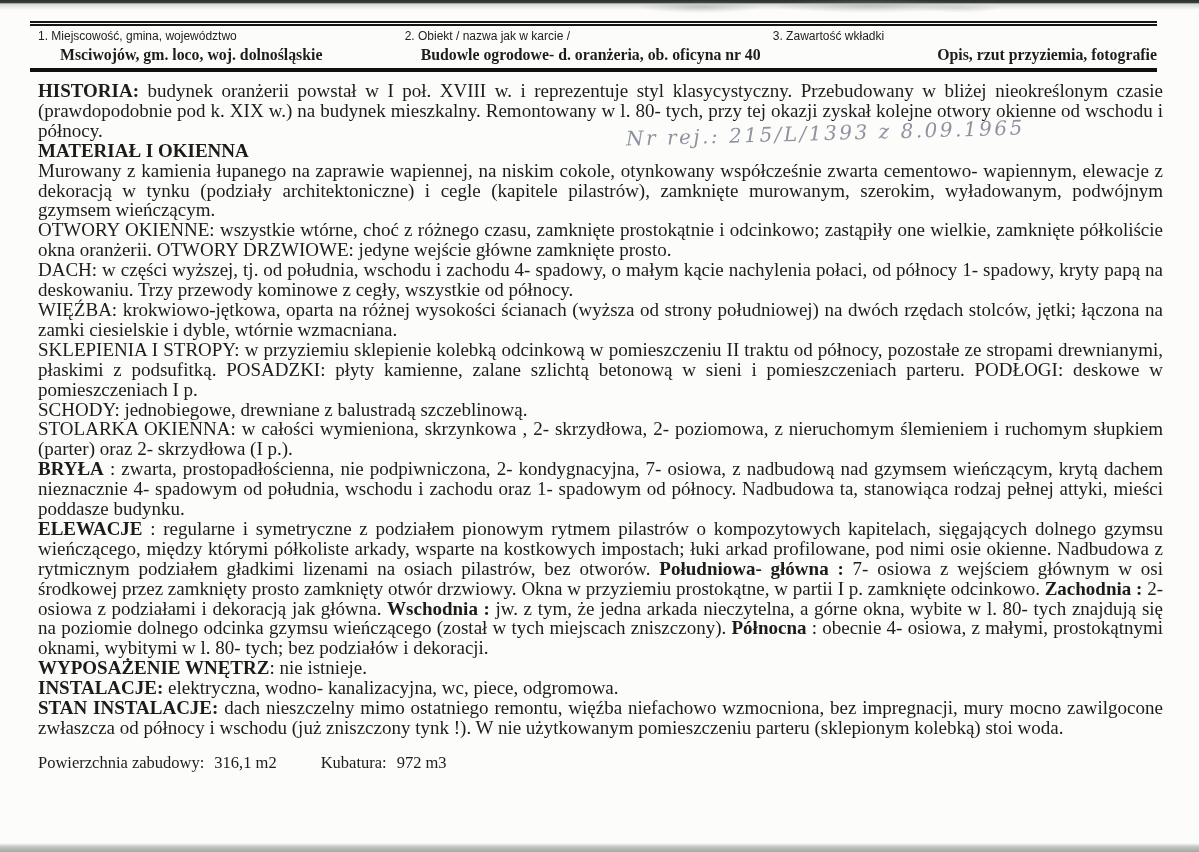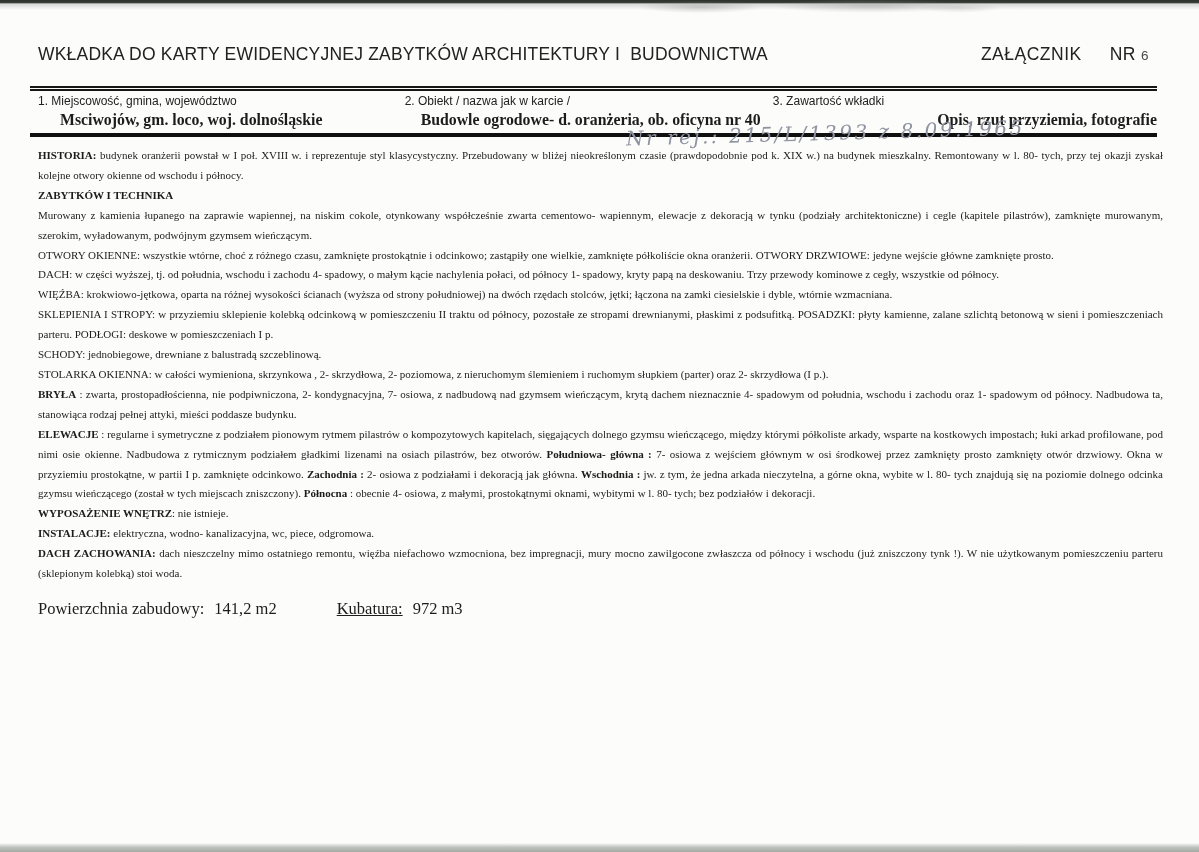--- a/index.html
+++ b/index.html
@@ -32,73 +32,67 @@
   .field-label{font-family:"Liberation Sans",sans-serif;font-size:12px;color:#222;line-height:15px;}
   .field-value{font-weight:bold;font-size:15.8px;line-height:21px;white-space:nowrap;}
   .c1 .field-value{padding-left:22px;}
   .c2 .field-value{padding-left:16px;}
   .c3 .field-value{padding-left:30px;text-align:right;}
   
   .handwriting{position:absolute;left:626px;top:121px;font-family:"DejaVu Serif",serif;
       font-style:italic;font-size:20px;color:#8f93a0;letter-spacing:2.5px;
       transform:rotate(-1.6deg);white-space:nowrap;}
   
-  .bodytext{margin:9px 36px 0 38px;font-size:11px;line-height:19.9px;text-align:justify;}
+  .bodytext{margin:9px 36px 0 38px;font-size:19px;line-height:19.9px;text-align:justify;}
   .bodytext p{margin:0;}
   .bodytext b{font-weight:bold;}
   
   .footer{margin:15px 36px 0 38px;font-size:16.5px;white-space:nowrap;}
   .footer .lbl{margin-right:10px;}
-  .footer .vol-lbl{margin-left:60px;text-decoration:underline;}
+  .footer .vol-lbl{margin-left:44px;}
 </style>
 </head>
 <body>
 
 <div class="page">
   <div class="scan-top"></div>
 
-  <div class="header-row">
-    <h1 class="title">WKŁADKA DO KARTY EWIDENCYJNEJ ZABYTKÓW ARCHITEKTURY I  BUDOWNICTWA</h1>
-    <div class="annex">
-      <span>ZAŁĄCZNIK</span><span class="nr">NR</span><span class="val">6</span>
-    </div>
-  </div>
 
   <div class="fields">
     <div class="col c1">
       <div class="field-label">1. Miejscowość, gmina, województwo</div>
       <div class="field-value">Msciwojów, gm. loco, woj. dolnośląskie</div>
     </div>
     <div class="col c2">
       <div class="field-label">2. Obiekt / nazwa jak w karcie /</div>
       <div class="field-value">Budowle ogrodowe- d. oranżeria, ob. oficyna nr 40</div>
     </div>
     <div class="col c3">
       <div class="field-label">3. Zawartość wkładki</div>
       <div class="field-value">Opis, rzut przyziemia, fotografie</div>
     </div>
   </div>
 
   <div class="handwriting">Nr rej.: 215/L/1393 z 8.09.1965</div>
 
   <main class="bodytext">
       <p><b>HISTORIA:</b> budynek oranżerii powstał w I poł. XVIII w. i reprezentuje styl klasycystyczny. Przebudowany w bliżej nieokreślonym czasie (prawdopodobnie pod k. XIX w.)  na budynek mieszkalny. Remontowany w l. 80- tych, przy tej okazji zyskał kolejne otwory okienne od wschodu i północy.</p>
-      <p><b>ZABYTKÓW I TECHNIKA</b></p>
+      <p><b>MATERIAŁ I OKIENNA</b></p>
       <p>Murowany  z kamienia łupanego na zaprawie wapiennej, na niskim cokole,  otynkowany współcześnie zwarta cementowo- wapiennym, elewacje z dekoracją w tynku (podziały architektoniczne) i cegle (kapitele pilastrów),  zamknięte murowanym, szerokim, wyładowanym, podwójnym gzymsem wieńczącym.</p>
       <p>OTWORY OKIENNE: wszystkie wtórne, choć z różnego czasu, zamknięte prostokątnie i odcinkowo; zastąpiły one wielkie, zamknięte półkoliście okna oranżerii. OTWORY DRZWIOWE:  jedyne wejście główne zamknięte prosto.</p>
       <p>DACH: w części wyższej, tj. od południa, wschodu i zachodu 4- spadowy, o małym kącie nachylenia połaci, od północy 1- spadowy, kryty papą na deskowaniu. Trzy przewody kominowe z cegły, wszystkie od północy.</p>
       <p>WIĘŹBA:  krokwiowo-jętkowa, oparta na różnej wysokości ścianach (wyższa od strony południowej) na dwóch rzędach stolców, jętki; łączona na zamki ciesielskie i dyble, wtórnie wzmacniana.</p>
       <p>SKLEPIENIA I STROPY: w przyziemiu  sklepienie  kolebką odcinkową w pomieszczeniu II traktu od północy, pozostałe ze stropami drewnianymi, płaskimi z podsufitką. POSADZKI: płyty kamienne, zalane szlichtą betonową w sieni i pomieszczeniach parteru. PODŁOGI: deskowe w pomieszczeniach I p.</p>
       <p>SCHODY:  jednobiegowe, drewniane z balustradą szczeblinową.</p>
       <p>STOLARKA OKIENNA: w całości wymieniona,  skrzynkowa , 2- skrzydłowa, 2- poziomowa, z nieruchomym ślemieniem i ruchomym słupkiem (parter) oraz 2- skrzydłowa (I p.).</p>
       <p><b>BRYŁA</b> : zwarta, prostopadłościenna, nie podpiwniczona, 2- kondygnacyjna, 7- osiowa,  z nadbudową nad gzymsem wieńczącym, krytą dachem nieznacznie 4- spadowym od południa, wschodu i zachodu oraz 1- spadowym od północy. Nadbudowa ta, stanowiąca rodzaj pełnej attyki, mieści poddasze budynku.</p>
       <p><b>ELEWACJE</b> : regularne i symetryczne z podziałem pionowym rytmem pilastrów o kompozytowych kapitelach, sięgających dolnego gzymsu wieńczącego, między którymi półkoliste arkady, wsparte na kostkowych impostach; łuki arkad profilowane, pod nimi osie okienne. Nadbudowa z rytmicznym podziałem gładkimi lizenami na osiach pilastrów, bez otworów.  <b>Południowa- główna :</b> 7- osiowa  z wejściem głównym w osi środkowej przez zamknięty prosto zamknięty otwór drzwiowy. Okna w przyziemiu prostokątne, w partii I p. zamknięte odcinkowo. <b>Zachodnia :</b> 2- osiowa z podziałami i dekoracją jak główna. <b>Wschodnia :</b> jw. z tym, że jedna arkada nieczytelna, a górne okna, wybite w l. 80- tych znajdują się na poziomie dolnego odcinka gzymsu wieńczącego (został w tych miejscach zniszczony). <b>Północna</b> : obecnie 4- osiowa, z małymi, prostokątnymi oknami, wybitymi w l. 80- tych; bez podziałów i dekoracji.</p>
       <p><b>WYPOSAŻENIE WNĘTRZ</b>: nie istnieje.</p>
       <p><b>INSTALACJE:</b> elektryczna, wodno- kanalizacyjna, wc, piece, odgromowa.</p>
-      <p><b>DACH ZACHOWANIA:</b> dach nieszczelny mimo ostatniego remontu, więźba niefachowo wzmocniona, bez impregnacji, mury mocno zawilgocone zwłaszcza od północy i wschodu (już zniszczony tynk !). W nie użytkowanym pomieszczeniu parteru (sklepionym kolebką) stoi woda.</p>
+      <p><b>STAN INSTALACJE:</b> dach nieszczelny mimo ostatniego remontu, więźba niefachowo wzmocniona, bez impregnacji, mury mocno zawilgocone zwłaszcza od północy i wschodu (już zniszczony tynk !). W nie użytkowanym pomieszczeniu parteru (sklepionym kolebką) stoi woda.</p>
     </main>
 
   <div class="footer">
-    <span class="lbl">Powierzchnia zabudowy:</span><span>141,2 m2</span><span class="lbl vol-lbl">Kubatura:</span><span>972  m3</span>
+    <span class="lbl">Powierzchnia zabudowy:</span><span>316,1 m2</span><span class="lbl vol-lbl">Kubatura:</span><span>972  m3</span>
   </div>
 
   <div class="scan-bottom"></div>
 </div>
 
 </body></html>

